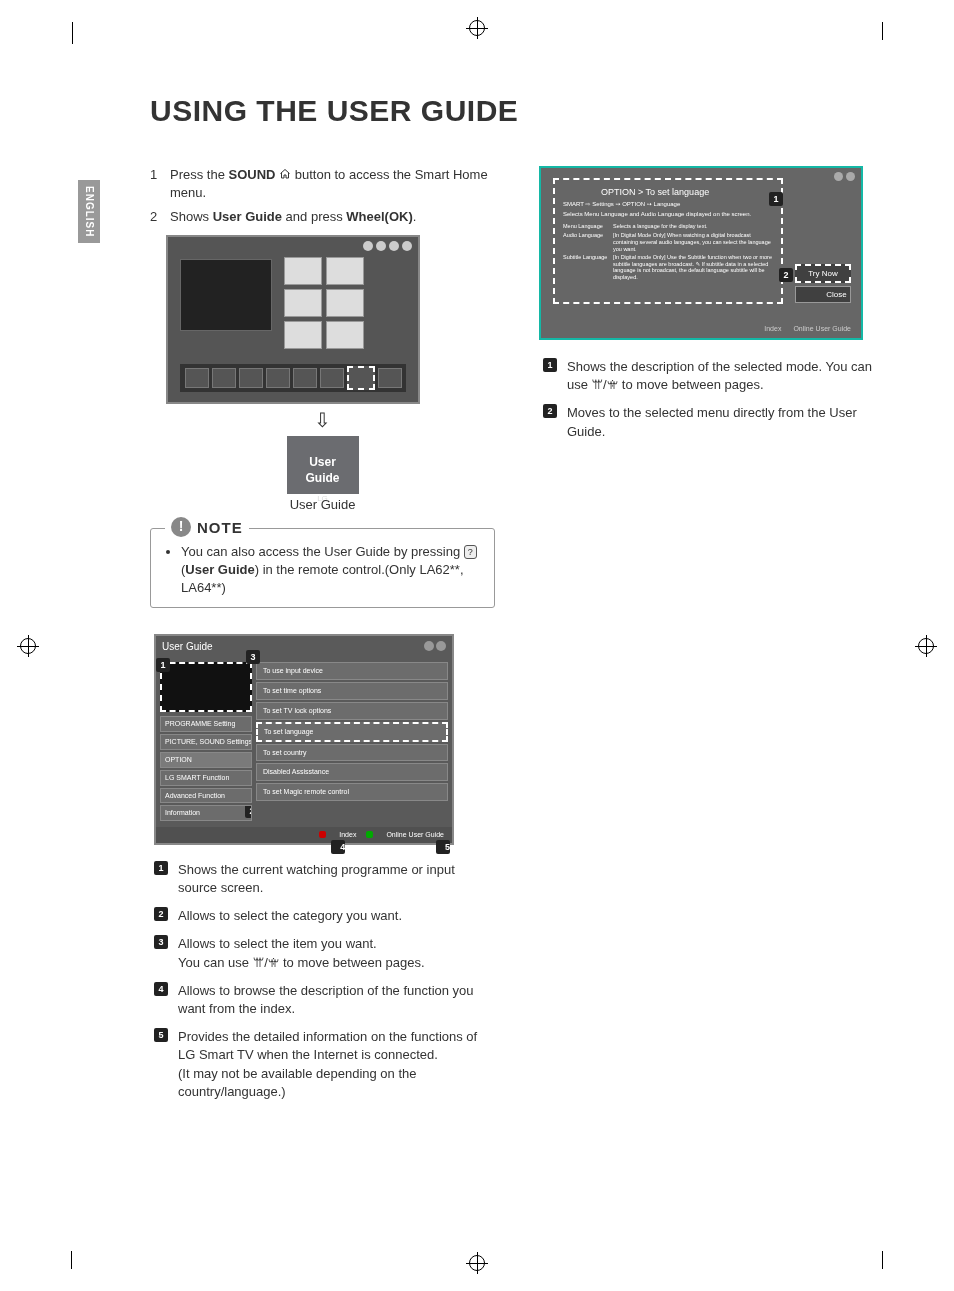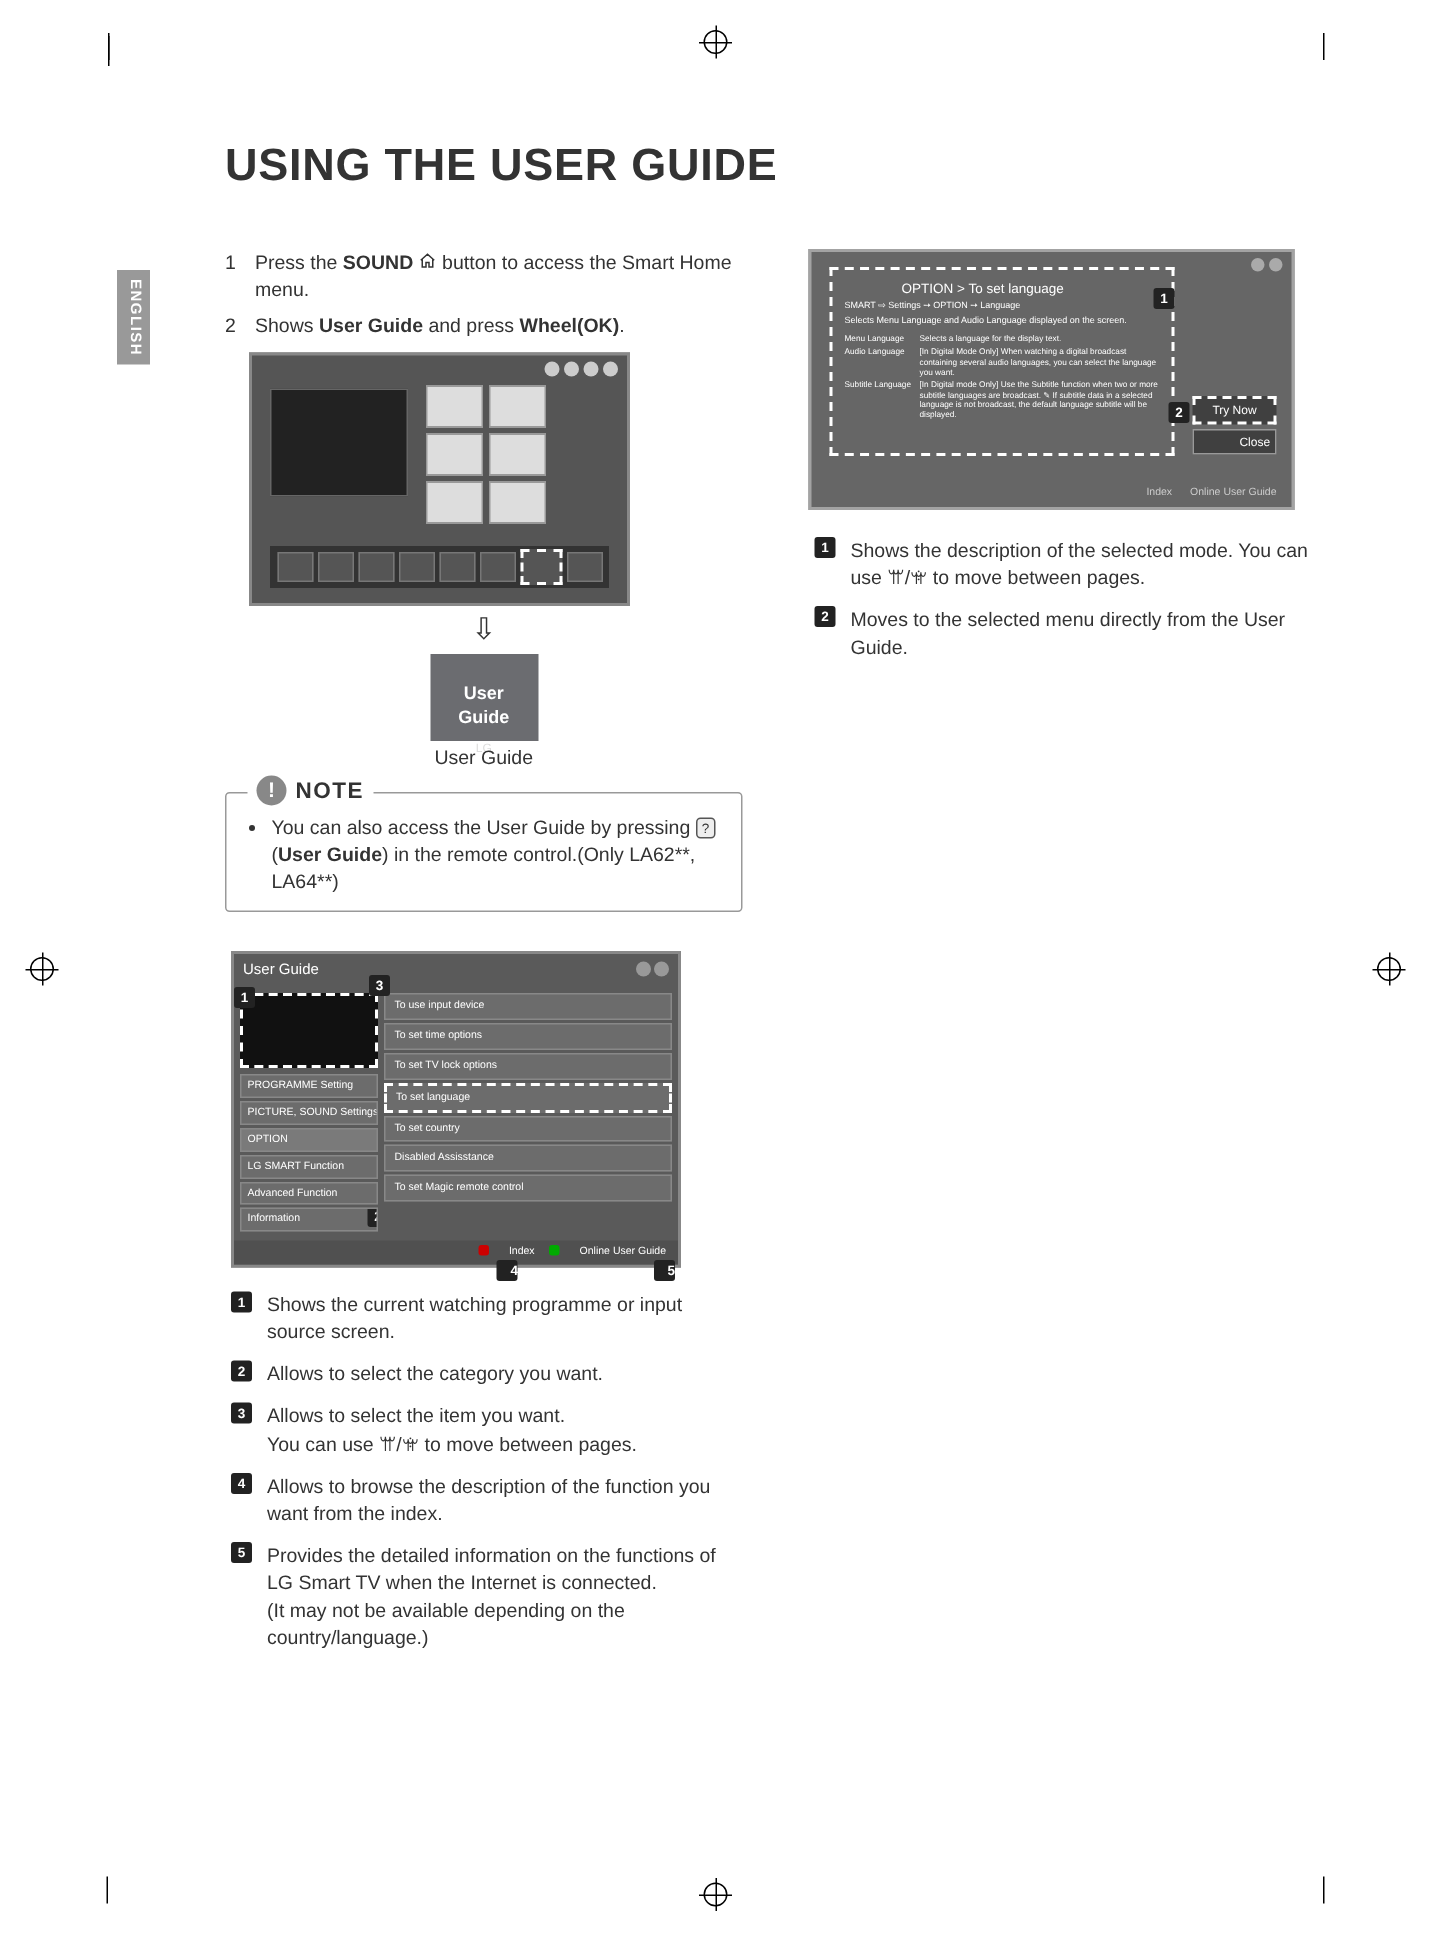--- a/index.html
+++ b/index.html
@@ -146,21 +146,21 @@
   .ugshot .foot .grn::before{background:#0a0;}
 
   .badge{display:inline-flex;width:14px;height:14px;background:#222;color:#fff;border-radius:2px;font-size:9px;align-items:center;justify-content:center;font-weight:bold;flex-shrink:0;}
   .ovl{position:absolute;background:#222;color:#fff;width:14px;height:14px;font-size:9px;display:flex;align-items:center;justify-content:center;border-radius:2px;font-weight:bold;}
 
   .callouts{list-style:none;padding:0;margin:16px 0 0 4px;}
   .callouts li{display:flex;gap:10px;margin-bottom:10px;align-items:flex-start;}
   .callouts li .txt{flex:1;}
 
   .rshot{
-    width: 320px; height: 170px; background:#666;border:2px solid #a3a3a3;
+    width: 320px; height: 170px; background:#666;border:2px solid #14b8a6;
     position:relative;color:#fff;font-size:6.5px;margin-bottom:18px;
   }
   .rshot .hdr{position:absolute;left:60px;top:18px;font-size:9px;}
   .rshot .panel{position:absolute;left:12px;top:10px;right:78px;bottom:34px;border:2px dashed #fff;padding:20px 8px 6px 8px;box-sizing:border-box;}
   .rshot .panel .crumb{font-size:6px;margin-bottom:2px;}
   .rshot .panel .desc{font-size:6px;margin-bottom:4px;white-space:nowrap;overflow:hidden;}
   .rshot .panel .tr{display:flex;gap:4px;margin-bottom:2px;}
   .rshot .panel .tr .k{width:46px;font-size:5.5px;flex-shrink:0;}
   .rshot .panel .tr .v{font-size:5.5px;line-height:1.2;}
   .rshot .rbuttons{position:absolute;right:10px;top:96px;width:56px;}

